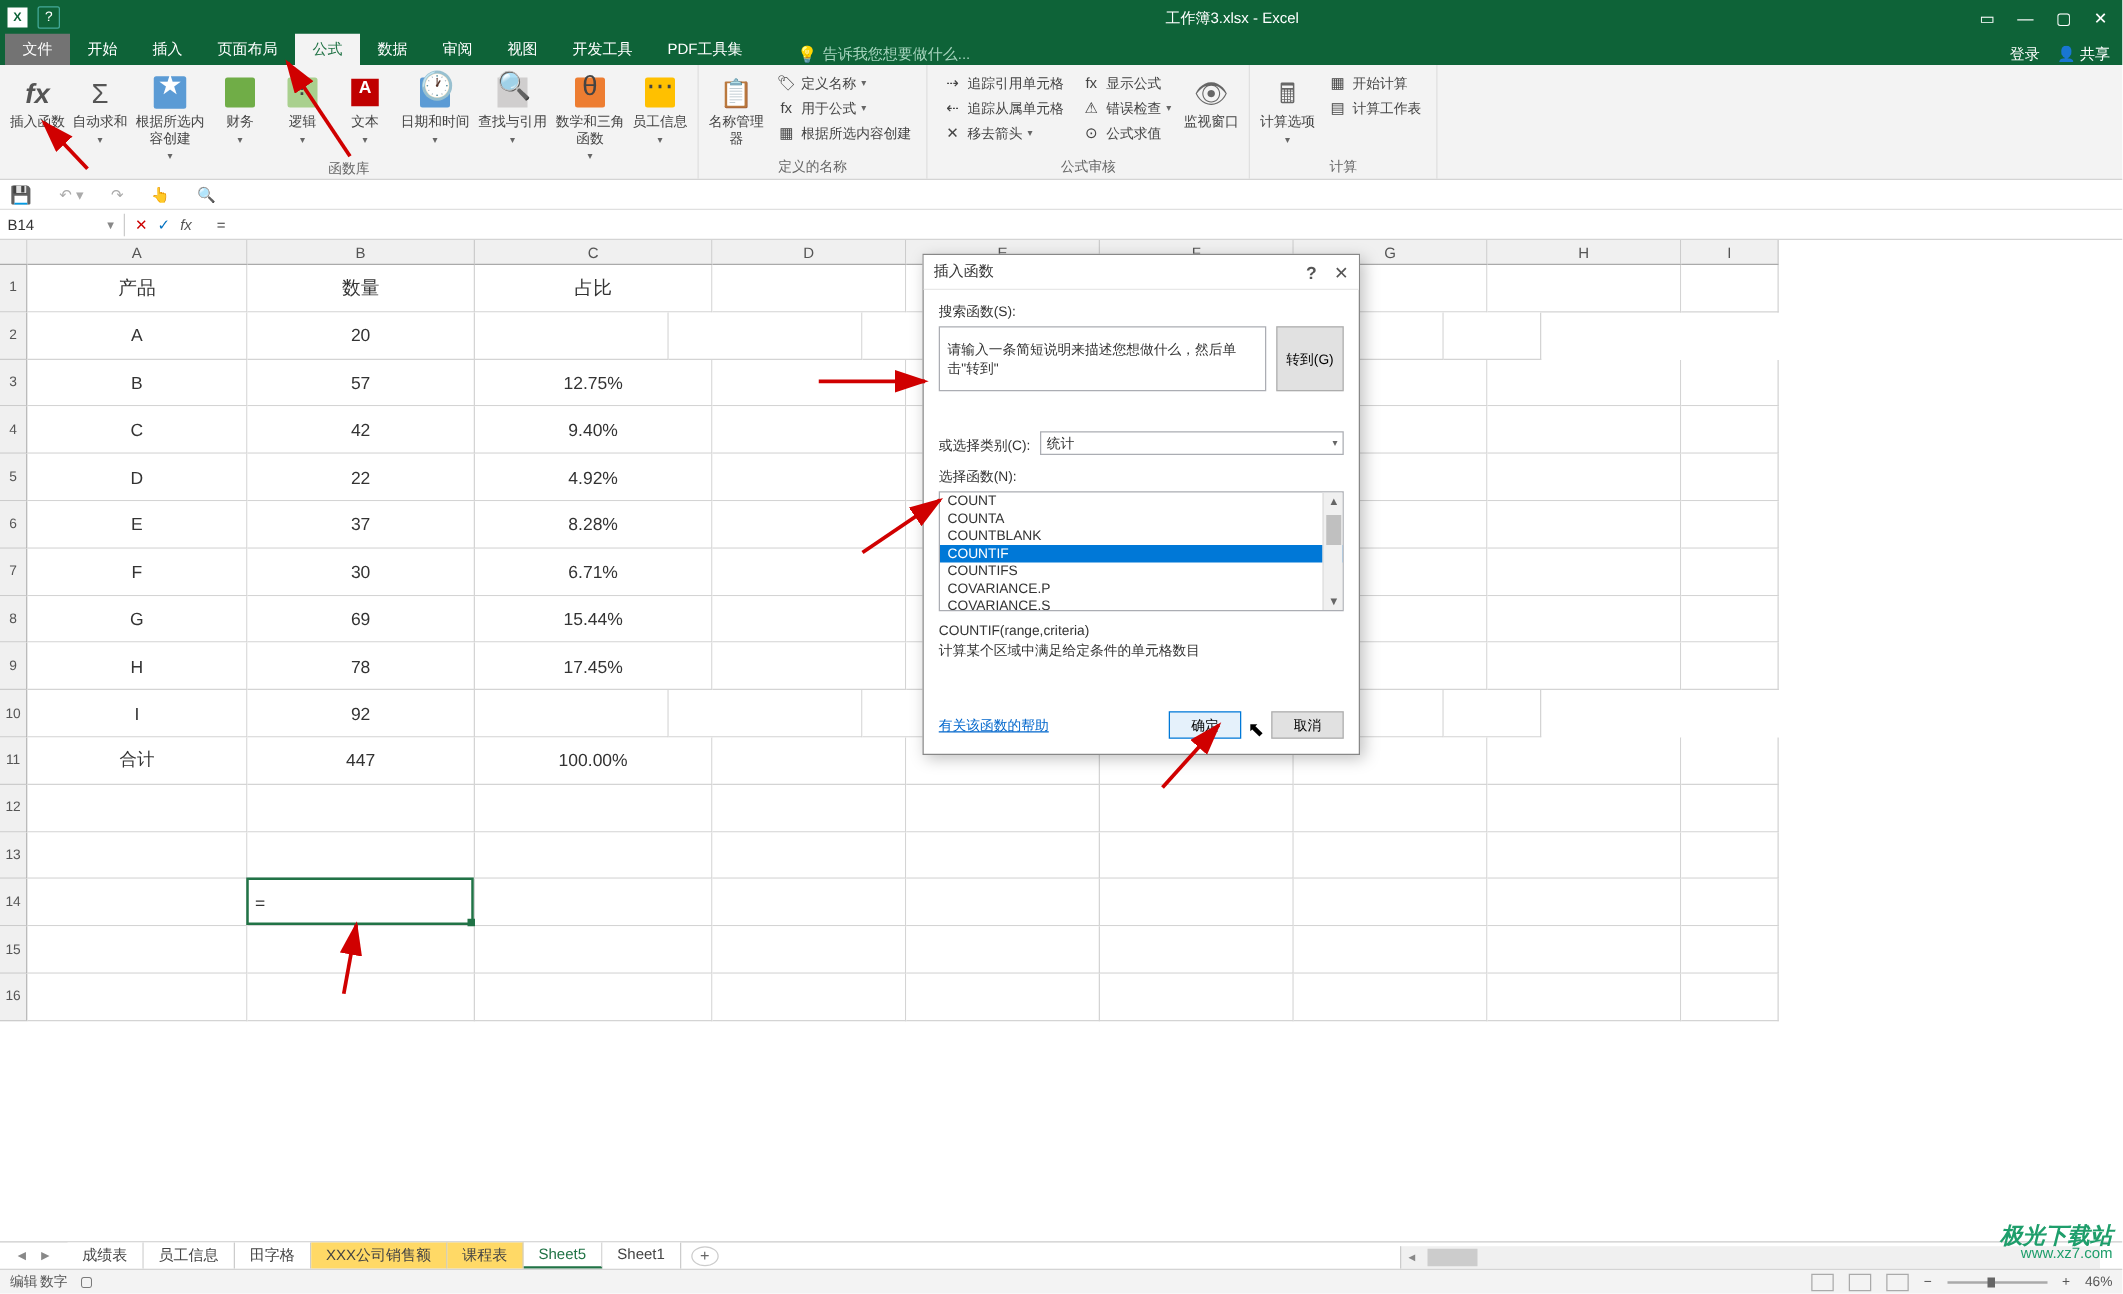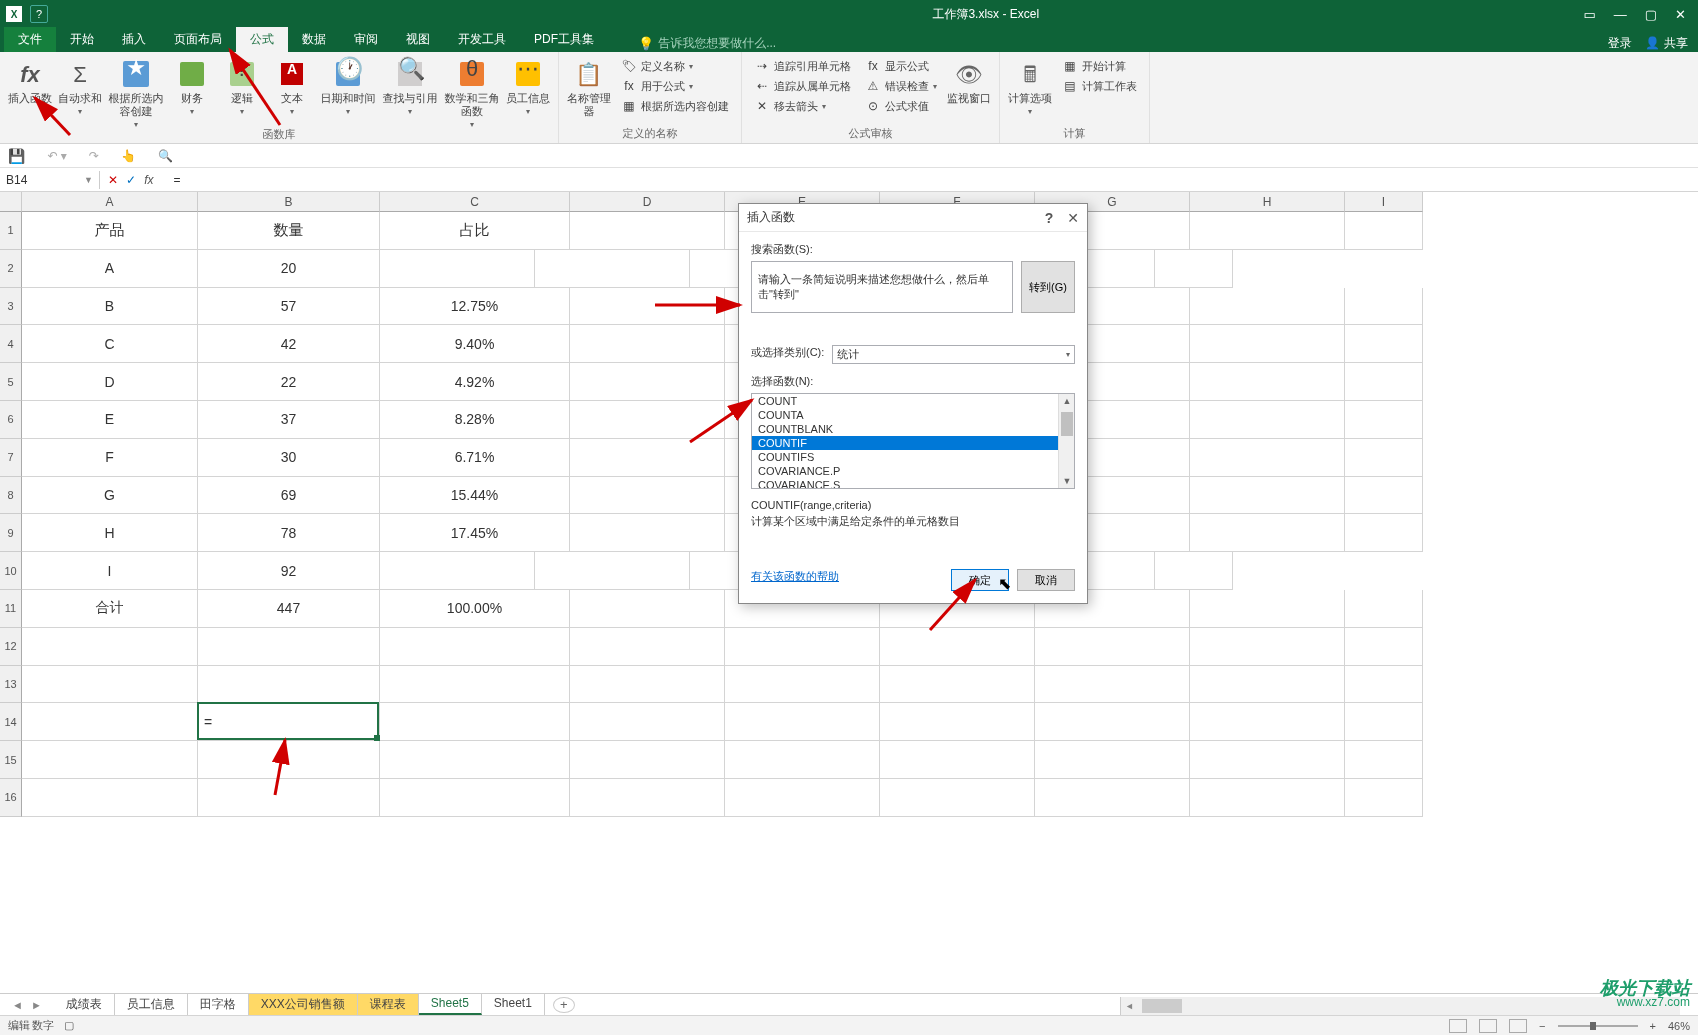--- a/index.html
+++ b/index.html
@@ -7,21 +7,21 @@
 
 
 .titlebar { height: 28px; background: #0e6338; color: #fff; display: flex; align-items: center; padding: 0 6px; }
 .titlebar .center { flex: 1; text-align: center; font-size: 12px; }
 .titlebar .wincontrols { display: flex; gap: 18px; font-size: 13px; padding-right: 6px; }
 .titlebar .helpicon { width: 18px; height: 18px; border: 1px solid #4a9; border-radius: 2px; display: flex; align-items: center; justify-content: center; margin-right: 340px; font-size: 11px; }
 
 
 .tabs { height: 24px; background: #0e6338; display: flex; align-items: flex-end; padding-left: 4px; }
 .tab { padding: 4px 14px; color: #fff; font-size: 12px; cursor: pointer; }
-.tab.file { background: #15803d; }
+.tab.file { background: #737373; }
 .tab.active { background: #f3f3f3; color: #217346; }
 .tabs .right { margin-left: auto; display: flex; align-items: center; color: #fff; padding-right: 10px; gap: 14px; }
 .tellme { flex: 0 0 auto; margin-left: 30px; color: #a6d3bd; font-size: 12px; display: flex; align-items: center; gap: 4px; }
 .tellme .bulb { font-size: 13px; }
 
 
 .ribbon { height: 92px; background: #f3f3f3; border-bottom: 1px solid #d4d4d4; display: flex; }
 .ribgroup { border-right: 1px solid #e0e0e0; padding: 4px 8px 2px; display: flex; flex-direction: column; align-items: center; justify-content: space-between; }
 .ribgroup .items { display: flex; gap: 6px; align-items: flex-start; height: 70px; }
 .ribgroup .label { font-size: 11px; color: #666; padding-top: 1px; }
@@ -104,23 +104,23 @@
 .dlg-catlabel { font-size: 11px; }
 .dlg-catsel { flex: 1; border: 1px solid #abadb3; padding: 1px 4px; font-size: 11px; display: flex; justify-content: space-between; align-items: center; }
 .dlg-listbox { border: 1px solid #abadb3; height: 96px; overflow: hidden; position: relative; margin-bottom: 8px; }
 .dlg-listbox .item { padding: 0 6px; font-size: 11px; line-height: 14px; }
 .dlg-listbox .item.sel { background: #0078d7; color: #fff; }
 .dlg-listbox .sb { position: absolute; right: 0; top: 0; width: 16px; height: 100%; background: #f0f0f0; border-left: 1px solid #ddd; }
 .dlg-listbox .sb .sthumb { position: absolute; left: 2px; top: 18px; width: 12px; height: 24px; background: #c0c0c0; }
 .dlg-listbox .sb .sarr { position: absolute; left: 0; width: 16px; height: 14px; display: flex; align-items: center; justify-content: center; font-size: 9px; color: #666; }
 .dlg-desc { font-size: 11px; line-height: 16px; margin-bottom: 40px; }
 .dlg-desc .syntax { font-weight: normal; }
-.dlg-foot { display: flex; }
+.dlg-foot { display: flex; align-items: center; }
 .dlg-help { color: #0066cc; font-size: 11px; text-decoration: underline; }
-.dlg-btns { margin-left: auto; display: flex; gap: 8px; }
+.dlg-btns { margin-left: auto; display: flex; gap: 24px; }
 .dlg-btn { width: 58px; height: 22px; border: 1px solid #adadad; background: #e1e1e1; font-size: 11px; }
 .dlg-btn.primary { border: 1px solid #0078d7; background: #e5f1fb; }
 
 
 .arrow { position: absolute; pointer-events: none; }
 
 
 .cursor { position: absolute; font-size: 16px; color: #000; pointer-events: none; }
 
 
@@ -563,21 +563,21 @@
       <span style="font-weight:bold;">?</span>
       <span>✕</span>
     </div>
   </div>
   <div class="dlg-body">
     <div class="dlg-label">搜索函数(S):</div>
     <div class="dlg-row">
       <div class="dlg-searchbox">请输入一条简短说明来描述您想做什么，然后单击"转到"</div>
       <button class="dlg-gobtn">转到(G)</button>
     </div>
-    <div class="dlg-row" style="align-items:flex-start;margin-top:32px;">
+    <div class="dlg-row" style="align-items:flex-end;margin-top:32px;">
       <span class="dlg-catlabel">或选择类别(C):</span>
       <div class="dlg-catsel">
           <span>统计</span>
           <span class="dd">▾</span>
         </div>
     </div>
     <div class="dlg-label">选择函数(N):</div>
     <div class="dlg-listbox">
       <div id="fnlist">
           <div class="item">COUNT</div>

